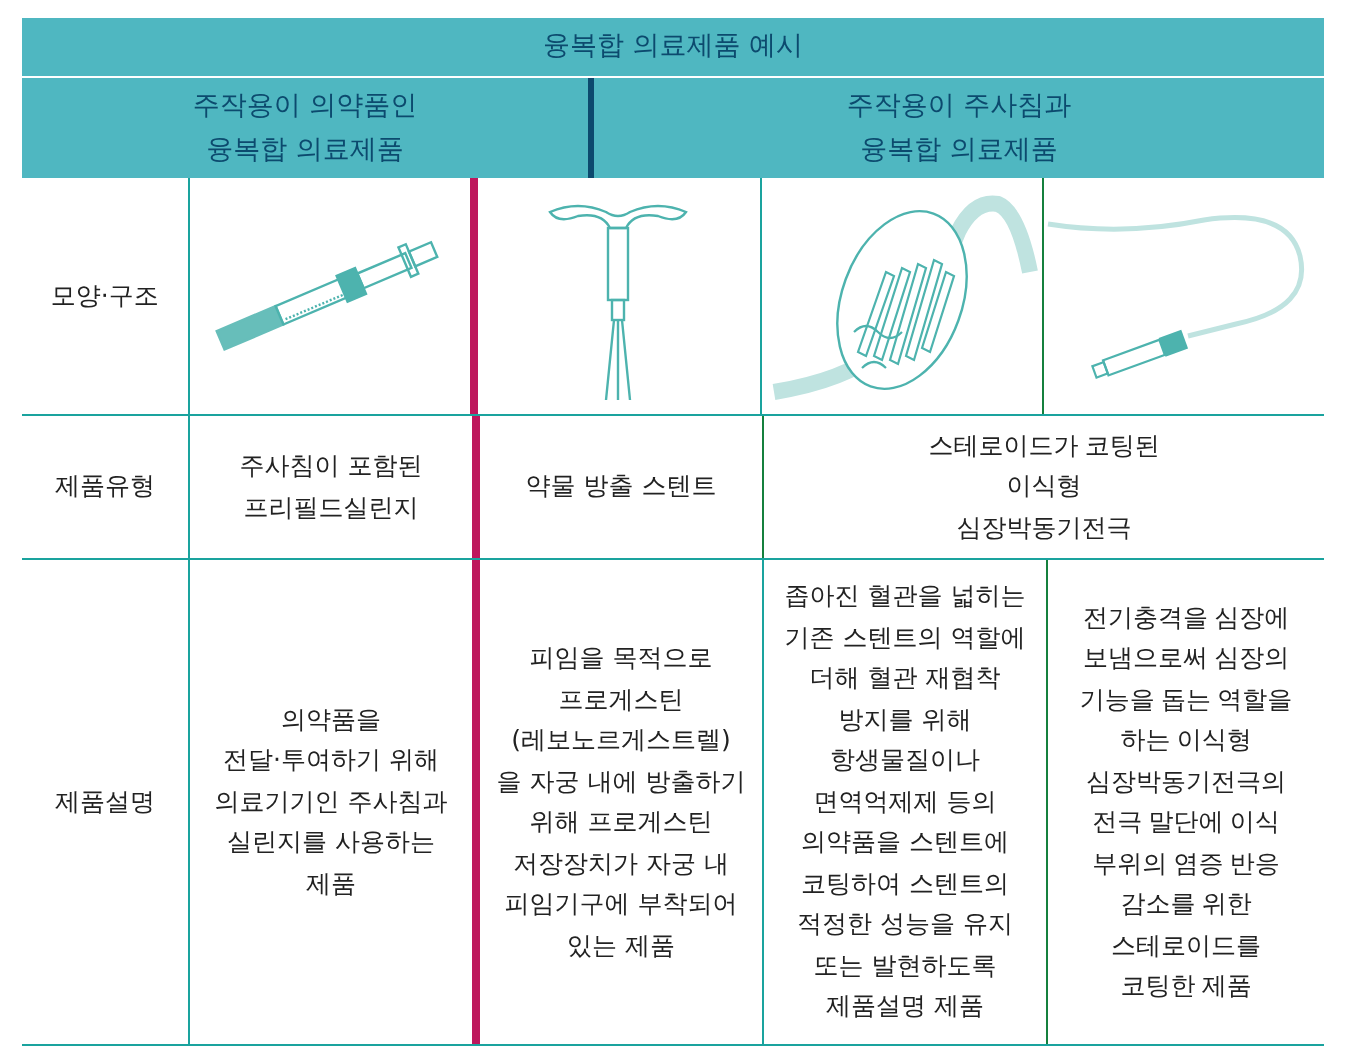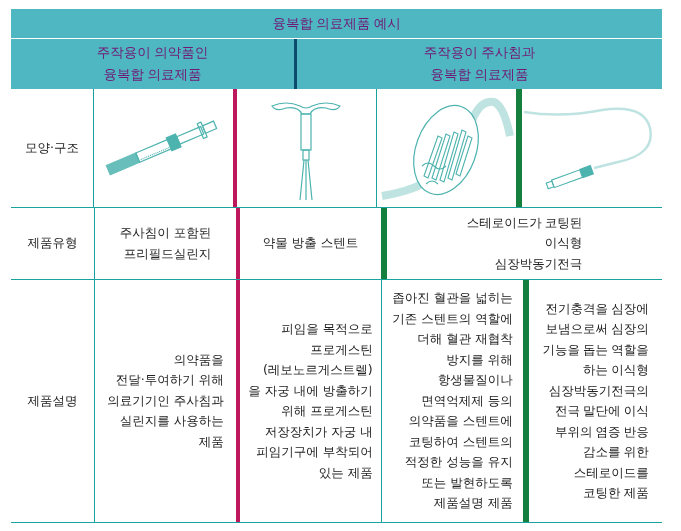--- a/index.html
+++ b/index.html
@@ -1,34 +1,34 @@
 <!DOCTYPE html>
 <html><head>
 <meta charset="utf-8">
 <style>
   html, body { margin: 0; padding: 0; background: #ffffff; }
   body { width: 681px; height: 531px; position: relative; overflow: hidden;
          font-family: "DejaVu Sans", "Liberation Sans", sans-serif; }
   .tbl { position: absolute; left: 11px; top: 9px; width: 651px; }
-  .hdr { background: #4fb7c1; color: #701a75; position: relative; font-family: Liberation Serif, serif; }
+  .hdr { background: #4fb7c1; color: #0c4a6e; position: relative; }
   .hdr-title { height: 29px; line-height: 29px; text-align: center; font-size: 13.5px;
                border-bottom: 1px solid #ffffff; }
   .hdr-row2 { display: flex; height: 50px; }
   .hdr-row2 > div { display: flex; align-items: center; justify-content: center; text-align: center;
                     font-size: 13.5px; line-height: 22px; }
   .hc0 { width: 83px; border-right: 1px solid #ffffff; }
   .hc1 { width: 283px; border-right: 3px solid #0c4a6e; }
   .hc2 { flex: 1; }
   .row { display: flex; border-bottom: 1px solid #1aa39e; }
-  .row > div { display: flex; align-items: center; justify-content: center; text-align: right;
+  .row > div { display: flex; align-items: center; justify-content: center; text-align: center;
                color: #222222; font-size: 12.5px; line-height: 20.5px; white-space: pre-line; }
   .c0 { width: 83px; border-right: 1px solid #1aa39e; }
   .c1 { width: 141px; border-right: 4px solid #be185d; }
   .c2 { width: 141px; border-right: 1px solid #1aa39e; }
-  .c3 { width: 141px; border-right: 6px solid #15803d; }
+  .c3 { width: 141px; border-right: 1px solid #15803d; }
   .c4 { flex: 1; font-family: Liberation Serif, serif; }
   .r1 { height: 118px; }
   .r2 { height: 71px; }
   .r3 { height: 242px; }
   svg { display: block; }
 </style>
 </head>
 <body>
 
 <div class="tbl">

